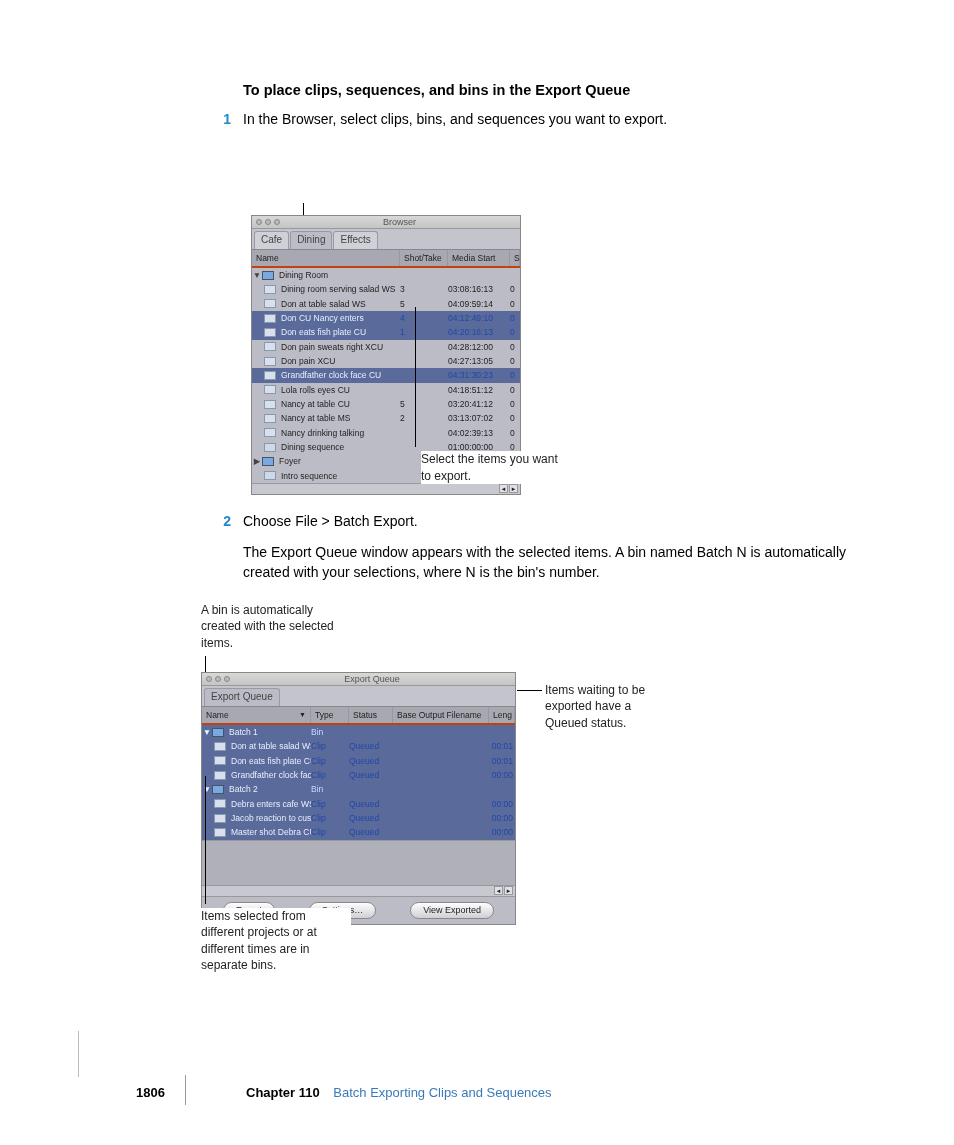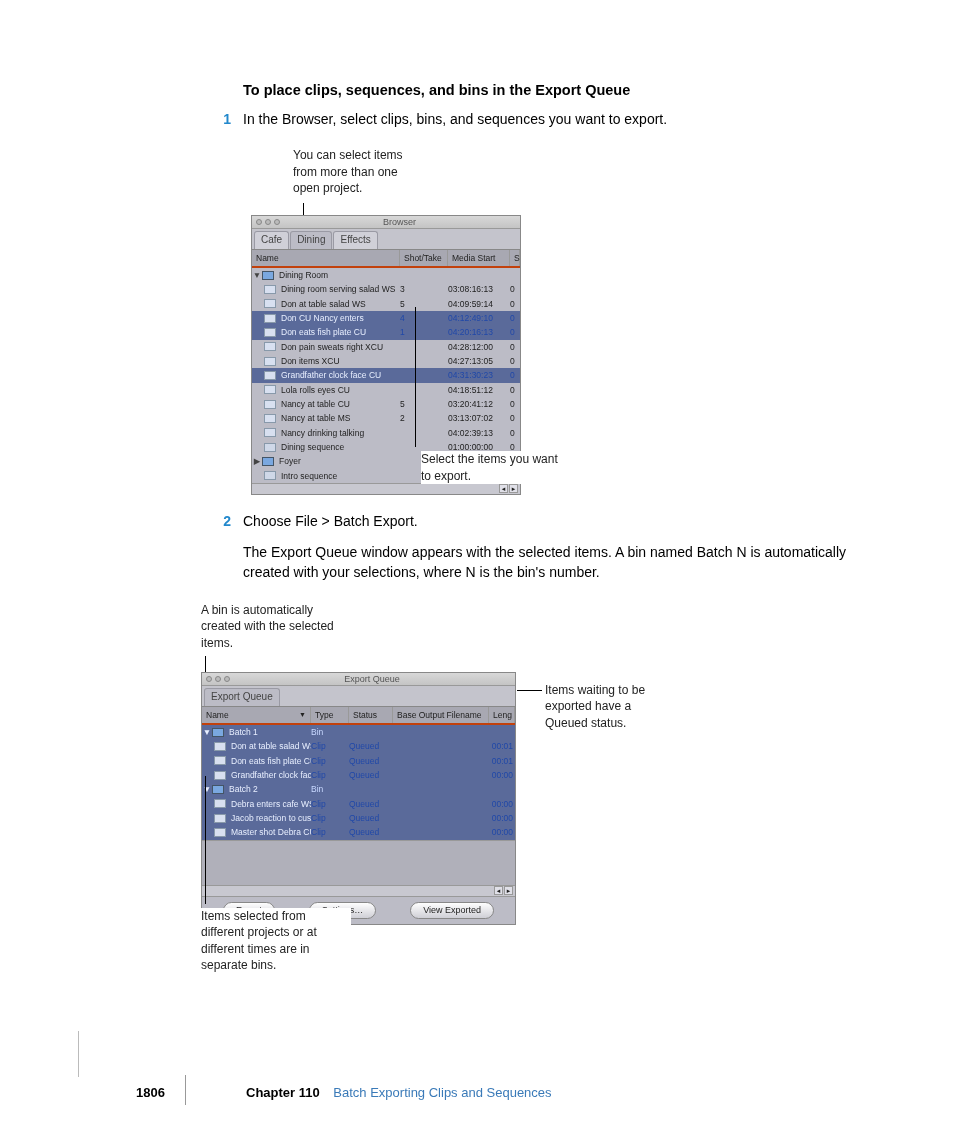--- a/index.html
+++ b/index.html
@@ -93,21 +93,20 @@
 <div class="page">
 
   <div class="heading">To place clips, sequences, and bins in the Export Queue</div>
 
   <div class="step-row">
     <div class="step-num">1</div>
     <div class="step-text">In the Browser, select clips, bins, and sequences you want to export.</div>
   </div>
 
   <div class="figure-wrap" style="height:330px;">
-    <div class="callout" style="left:48px; top:-4px; width:130px;">You can select items from more than one open project.</div>
     <div class="callout-line" style="left:58px; top:52px; width:1px; height:13px;"></div>
 
     <div class="win" style="position:absolute; left:0; top:64px;margin-left:6px;">
       <div class="win-titlebar">
         <div class="traffic">
           <span class="dot"></span>
           <span class="dot"></span>
           <span class="dot"></span>
         </div>
         <div class="win-title">Browser</div>
@@ -174,21 +173,21 @@
             <span class="clip-icon"></span>
             <span class="nm">Don pain sweats right XCU</span>
             <span class="st"></span>
             <span class="ms">04:28:12:00</span>
             <span class="c4">0</span>
           </div>
         <div class="row">
             <span class="indent0"></span>
             <span class="indent0"></span>
             <span class="clip-icon"></span>
-            <span class="nm">Don items XCU</span>
+            <span class="nm">Don pain XCU</span>
             <span class="st"></span>
             <span class="ms">04:27:13:05</span>
             <span class="c4">0</span>
           </div>
         <div class="row sel blue">
             <span class="indent0"></span>
             <span class="indent0"></span>
             <span class="clip-icon"></span>
             <span class="nm">Grandfather clock face CU</span>
             <span class="st"></span>

